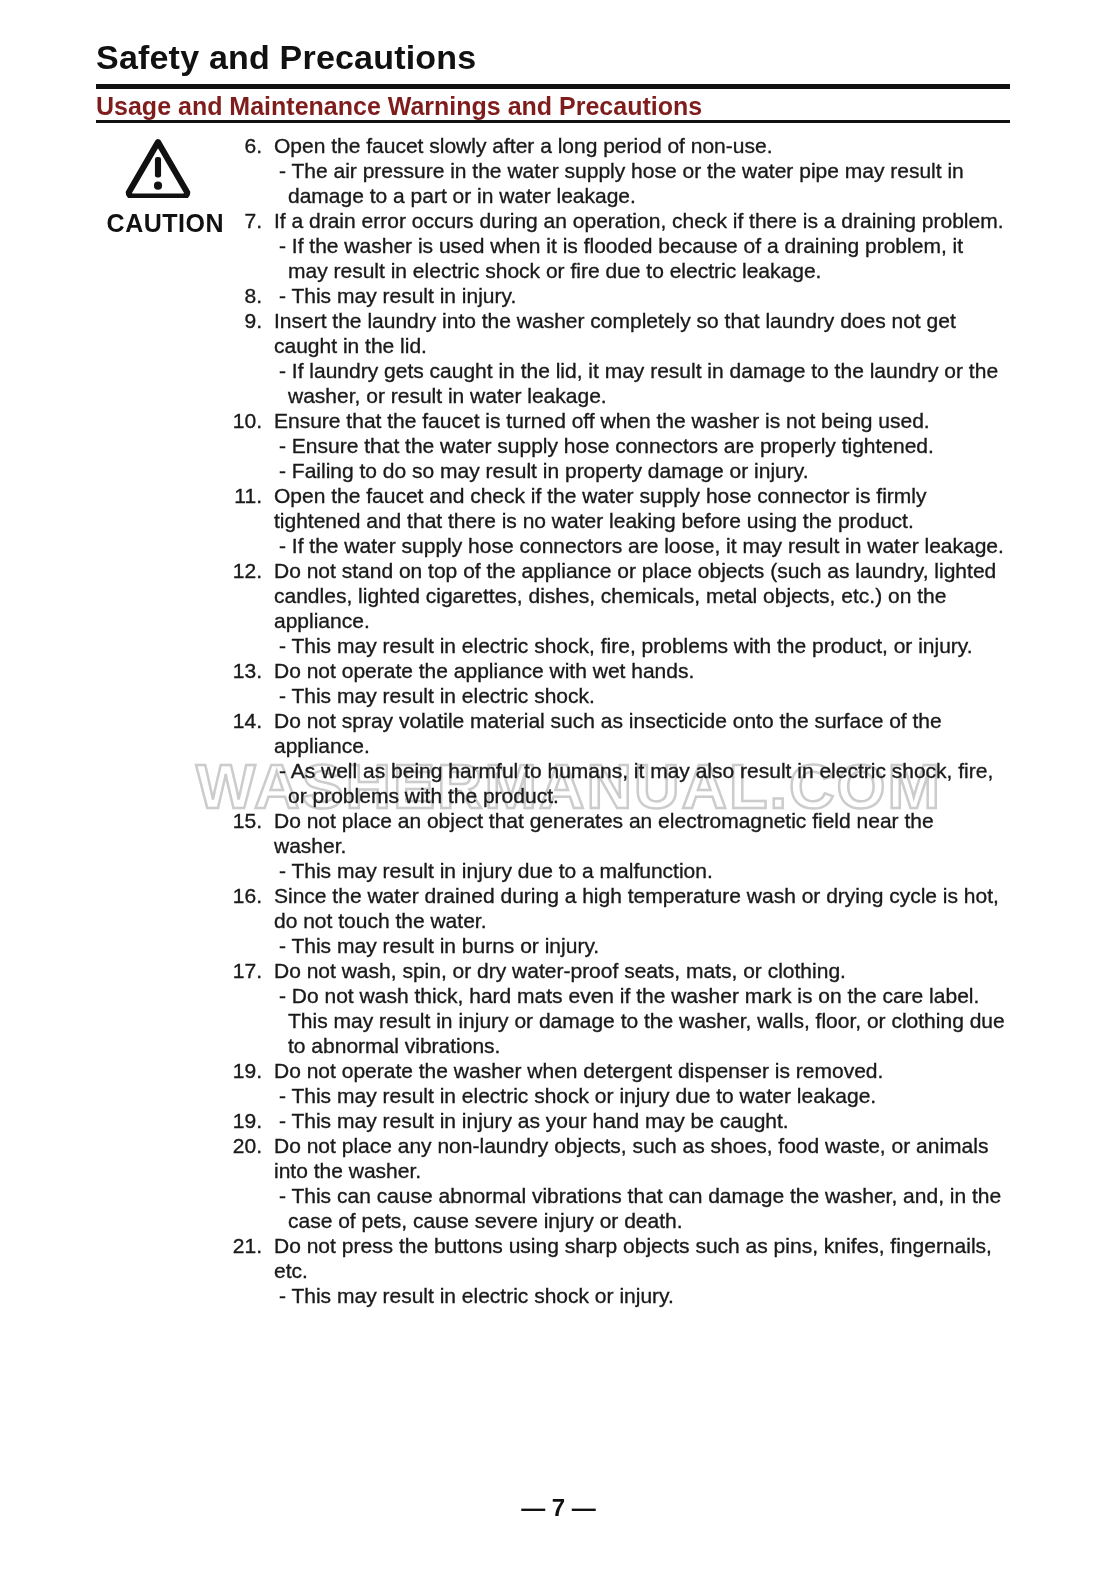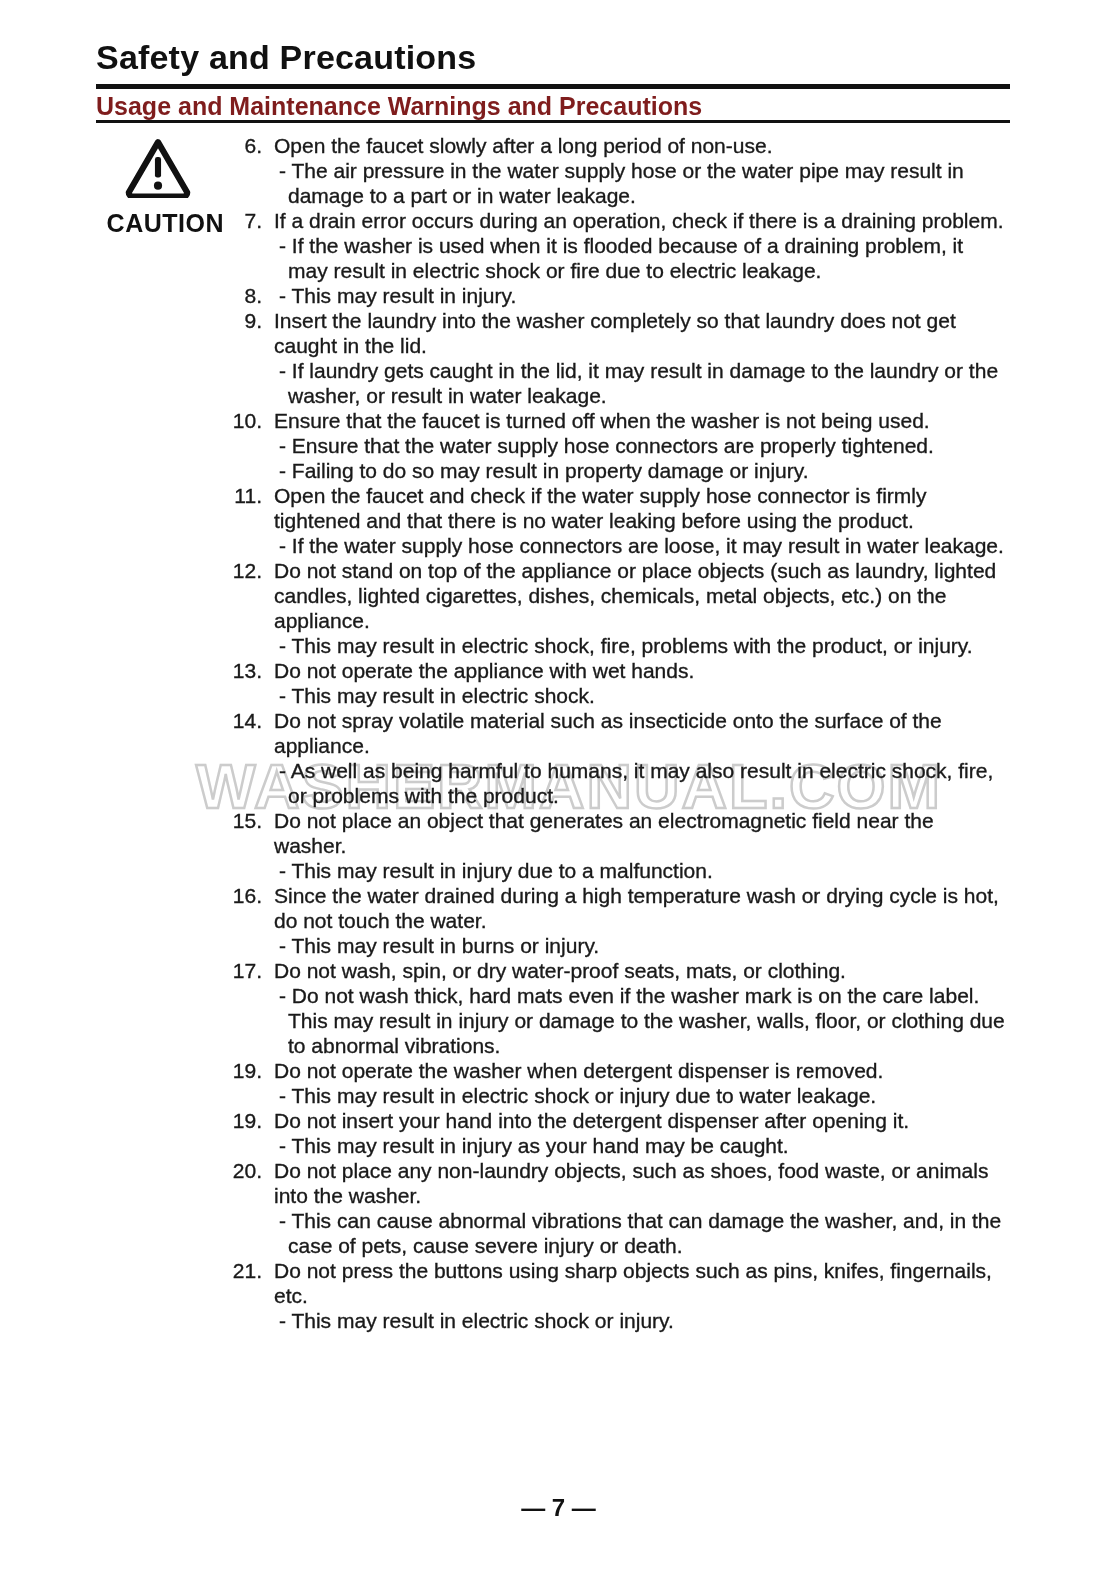--- a/index.html
+++ b/index.html
@@ -200,21 +200,20 @@
       <span class="num">19.</span>
       <div class="body">
         <div class="main">Do not operate the washer when detergent dispenser is removed.</div>
         <div class="sub">- This may result in electric shock or injury due to water leakage.</div>
       </div>
     </div>
 
     <div class="item">
       <span class="num">19.</span>
       <div class="body">
-        <div class="main">Do not insert your hand into the detergent dispenser after opening it.</div>
         <div class="sub">- This may result in injury as your hand may be caught.</div>
       </div>
     </div>
 
     <div class="item">
       <span class="num">20.</span>
       <div class="body">
         <div class="main">Do not place any non-laundry objects, such as shoes, food waste, or animals into the washer.</div>
         <div class="sub">- This can cause abnormal vibrations that can damage the washer, and, in the case of pets, cause severe injury or death.</div>
       </div>

